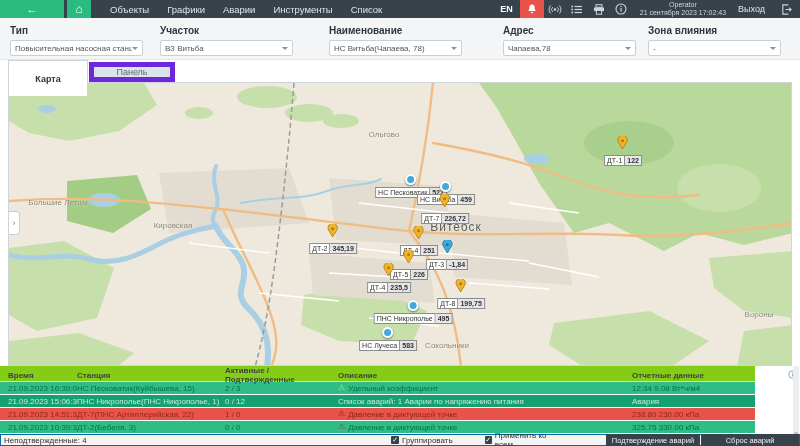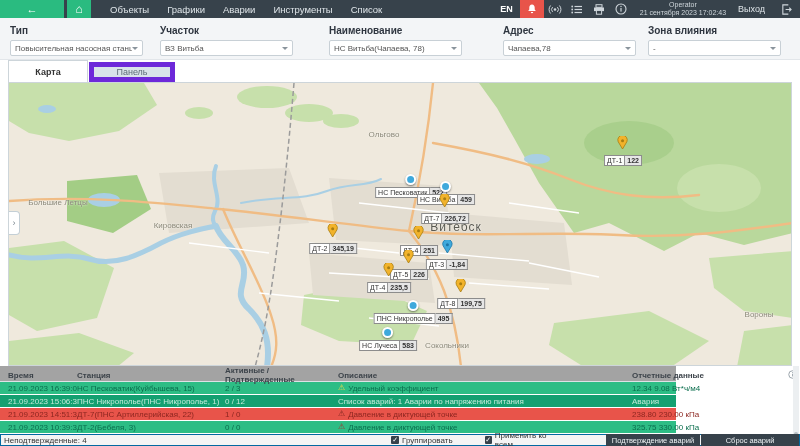--- a/index.html
+++ b/index.html
@@ -23,37 +23,37 @@
   .filters { position:absolute; left:0; top:18px; width:800px; height:42px; background:#f3f5f7; border-bottom:1px solid #e2e6ea; }
   .fgroup { position:absolute; top:7px; width:133px; }
   .flabel { font-size:10px; font-weight:bold; color:#2f3640; margin-bottom:4px; }
   .fselect { height:16px; background:#fff; border:1px solid #c8d0d6; border-radius:2px; display:flex; align-items:center; padding:0 4px; font-size:8px; color:#555; cursor:pointer; }
   .fselect .val { flex:1; white-space:nowrap; overflow:hidden; }
   .caret { width:0; height:0; border:3px solid transparent; border-top-color:#8a949c; margin-top:3px; }
 
   
   .tabs { position:absolute; left:0; top:60px; width:800px; height:22px; }
   .tab { position:absolute; font-size:9px; display:flex; align-items:center; justify-content:center; cursor:pointer; }
-  .tab.active { left:8px; top:0; width:80px; height:22px; background:#fff; border:1px solid #cdd5da; border-bottom:none; color:#333; font-weight:bold; z-index:2; }
+  .tab.active { left:8px; top:0; width:80px; height:36px; background:#fff; border:1px solid #cdd5da; border-bottom:none; color:#333; font-weight:bold; z-index:2; }
   .tab.inactive { left:89px; top:2px; width:86px; height:20px; background:#d9e3ea; border:5px solid #6d28d9; color:#5c6b77; }
 
   
   .map { position:absolute; left:8px; top:82px; width:784px; height:284px; background:#efe9dd; border:1px solid #cdd5da; overflow:hidden; }
   .map svg.terrain { position:absolute; left:0; top:0; }
   .place { position:absolute; font-size:8px; color:#8b8878; white-space:nowrap; text-shadow:0 0 2px #fff; transform:translate(-50%,-50%); }
   .place.city { font-size:12px; color:#5a5a52; letter-spacing:1px; }
   .marker { position:absolute; transform:translate(-50%,0); display:flex; flex-direction:column; align-items:center; cursor:pointer; z-index:3; }
   .mk-circle { width:11px; height:11px; border-radius:50%; background:#3fa9dc; border:2px solid #fff; box-shadow:0 1px 2px rgba(0,0,0,.45); }
   .chip { display:flex; margin-top:2px; white-space:nowrap; font-size:7px; line-height:9px; }
   .chip .nm { background:rgba(255,255,255,.95); border:1px solid #8c8c8c; padding:0 2px; color:#333; }
   .chip .vl { background:#e6e6e6; border:1px solid #8c8c8c; border-left:none; padding:0 2px; color:#333; font-weight:bold; }
   .handle { position:absolute; left:0; top:128px; width:11px; height:24px; background:#fff; border:1px solid #c4cfd6; border-left:none; border-radius:0 4px 4px 0; display:flex; align-items:center; justify-content:center; color:#7b8790; font-size:9px; cursor:pointer; z-index:4; }
 
   
-  .tbl { position:absolute; left:0; top:366px; width:676px; height:68px; background:#a3a3a3; }
+  .tbl { position:absolute; left:0; top:366px; width:755px; height:68px; background:#84cc16; }
   .trow { display:grid; grid-template-columns:77px 148px 113px 294px 152px 16px; align-items:center; }
   .thead { height:16px; border-bottom:1px solid #dde2e6; font-size:8px; font-weight:bold; color:#3c434a; }
   .thead > div:first-child, .drow > div:first-child { padding-left:8px; }
   .drow { height:13px; font-size:8px; border-bottom:1px solid #fff; }
   .drow > div { white-space:nowrap; overflow:hidden; }
   .drow.green { background:#2dbd85; color:#0a6e4d; }
   .drow.dark-green { background:#14a071; color:#c3ead9; }
   .drow.red { background:#e8544a; color:#8c2620; }
   .desc { display:flex; align-items:center; gap:3px; }
   .wicon { font-size:8px; line-height:8px; }

